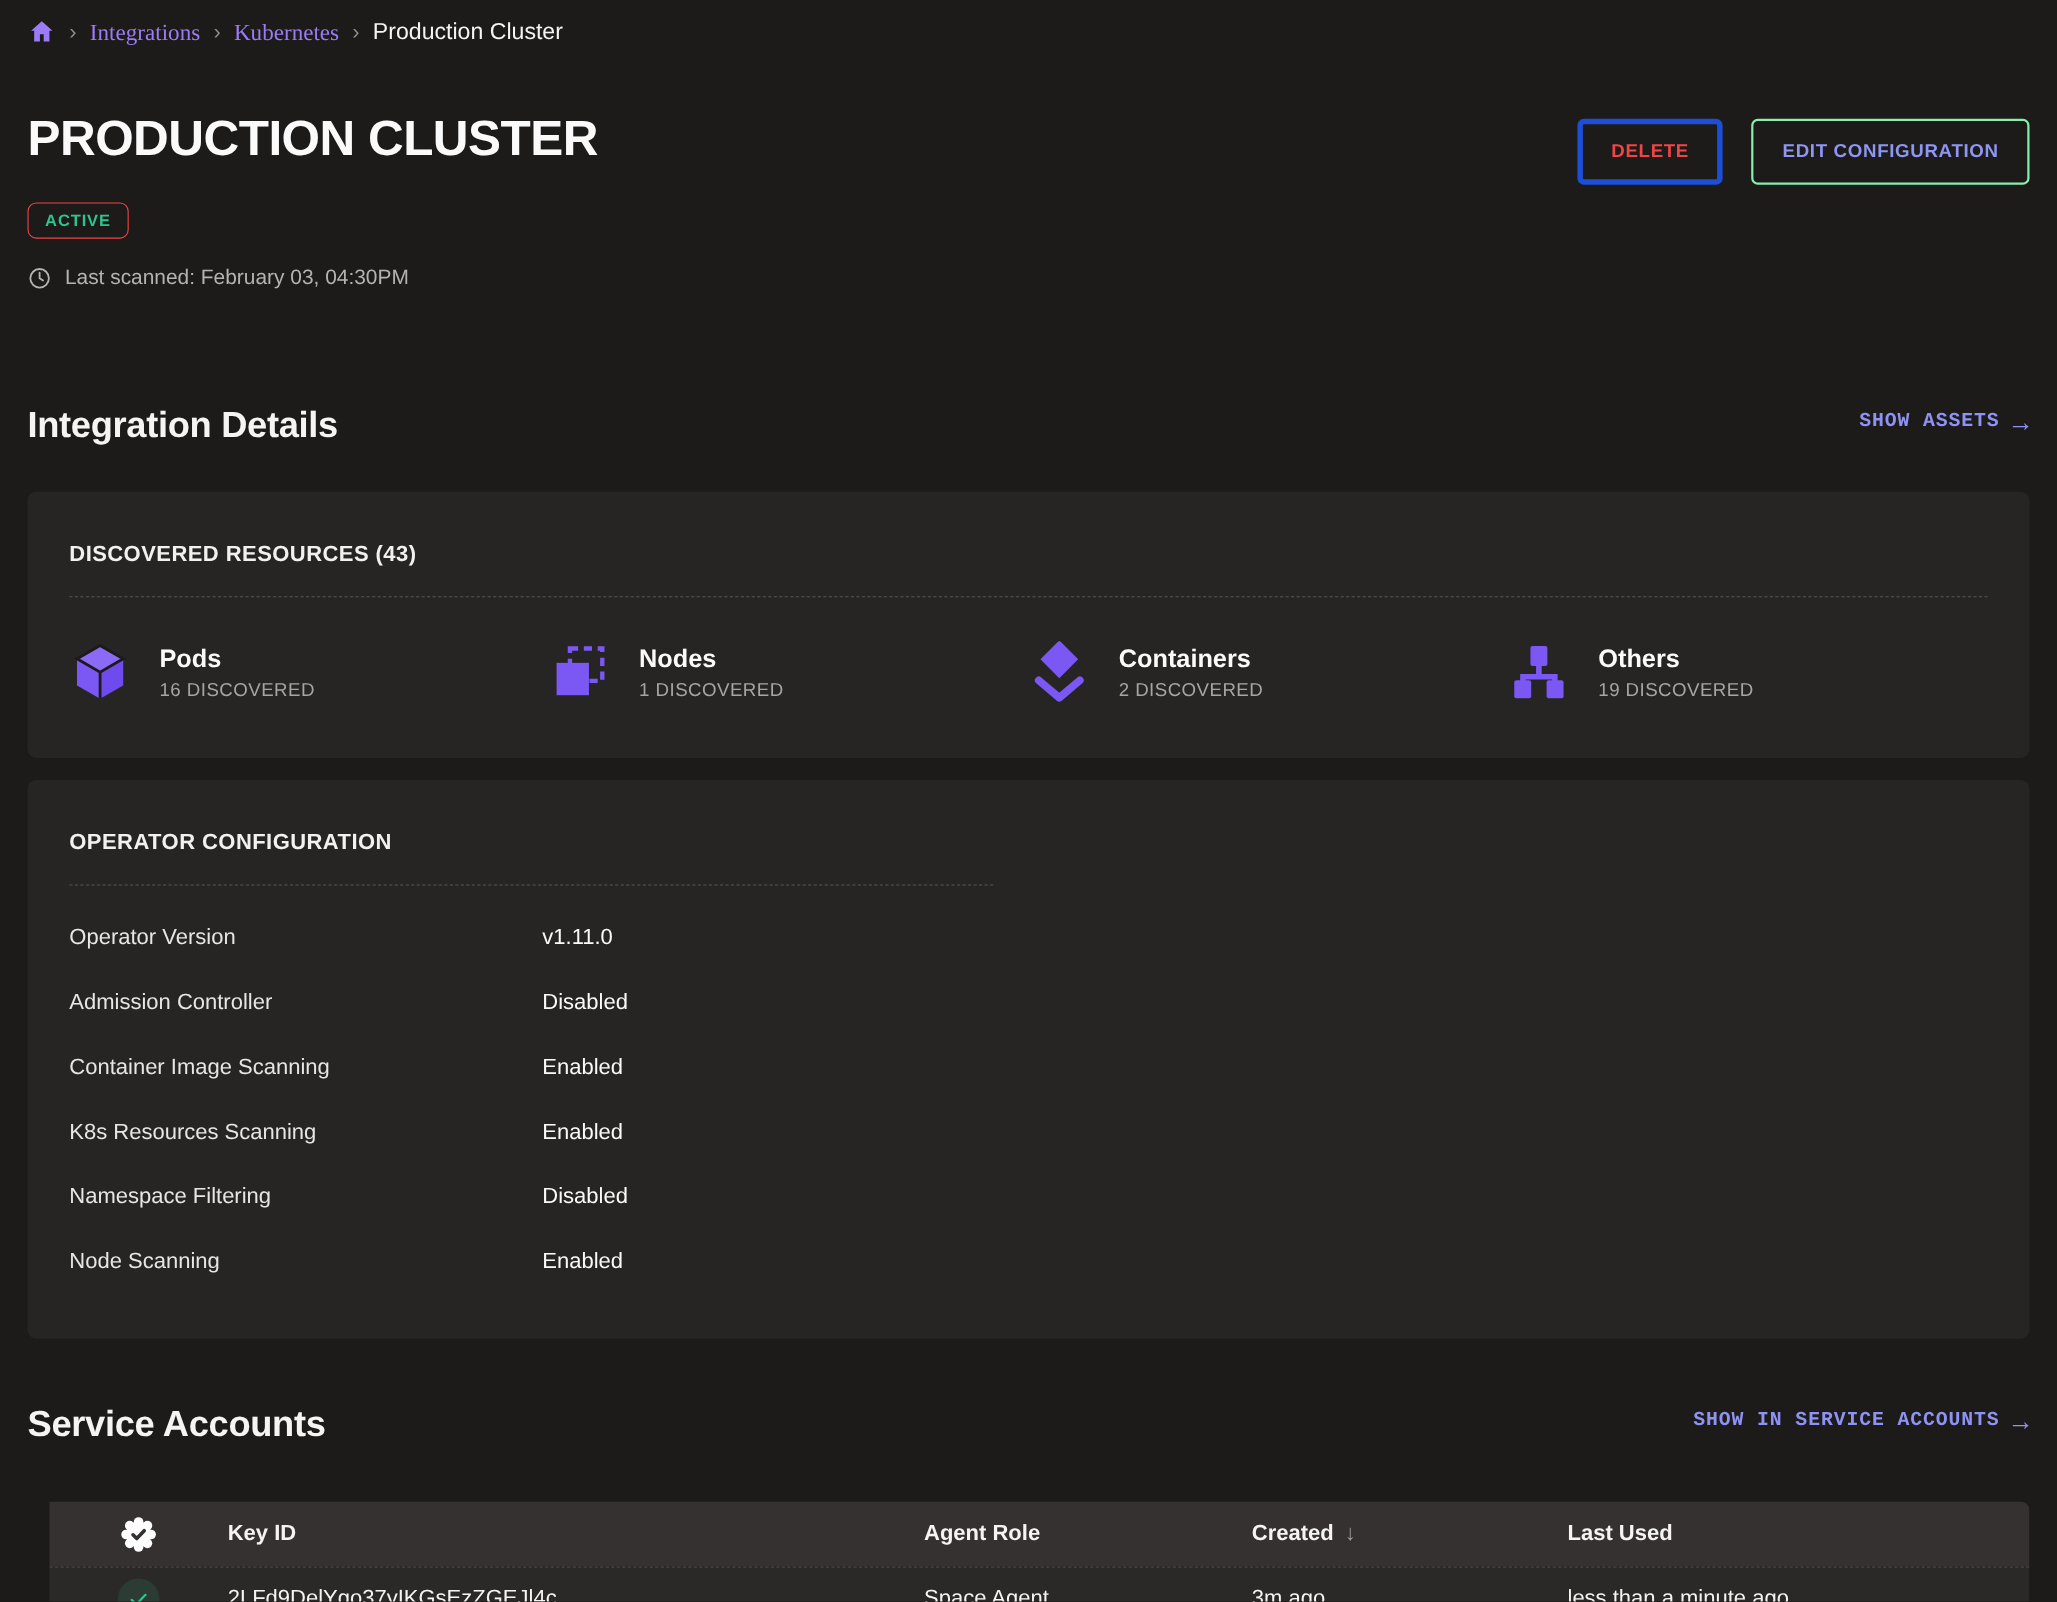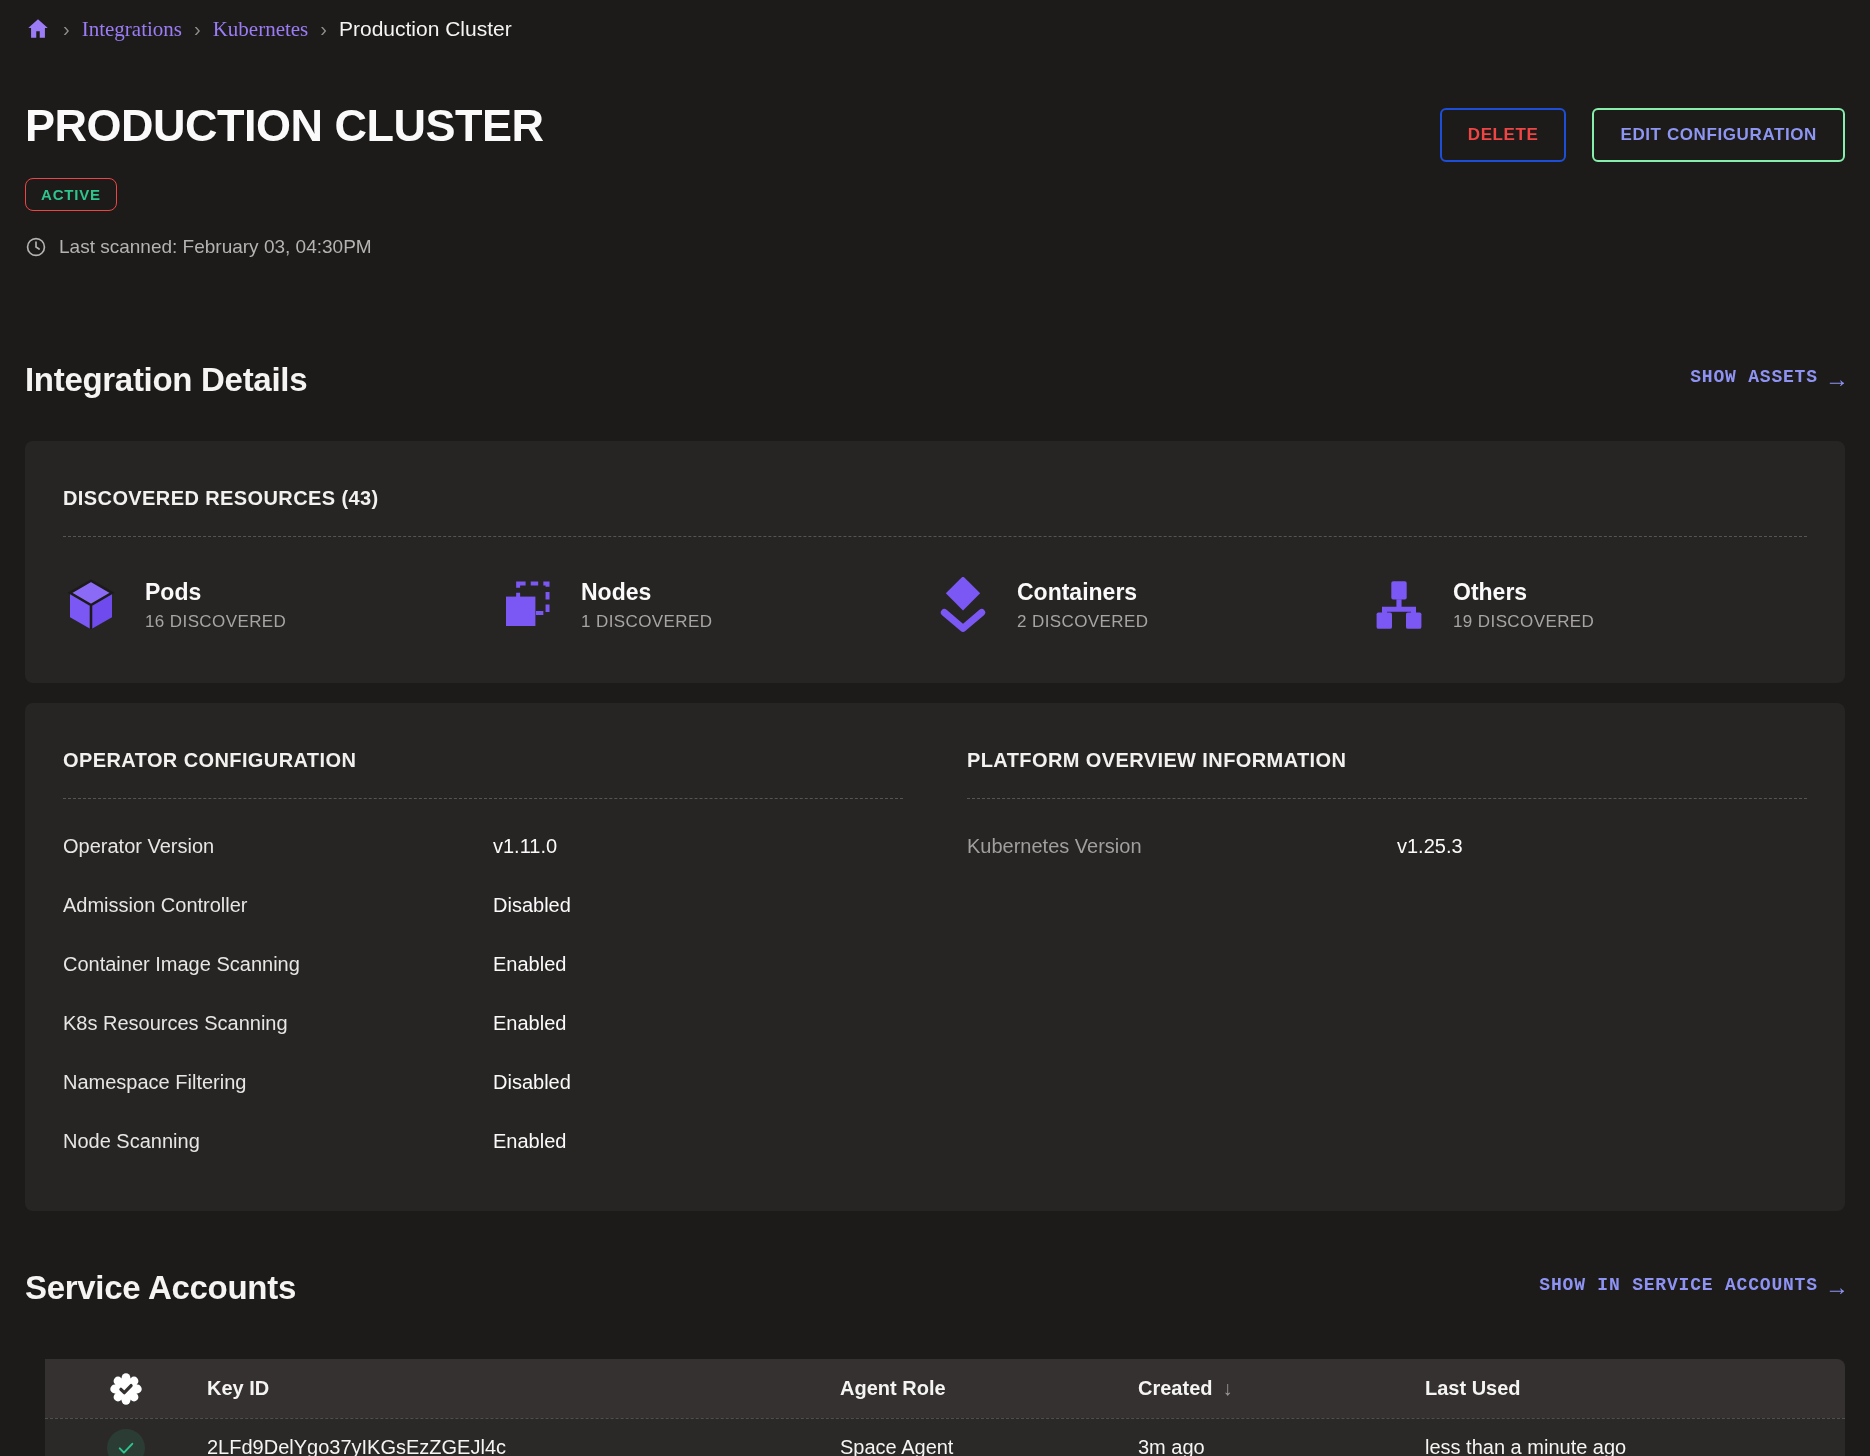--- a/index.html
+++ b/index.html
@@ -26,21 +26,21 @@
   .page-header { display:flex; justify-content:space-between; align-items:flex-start; margin-top:58px; }
   .page-title {
     font-size:45px; font-weight:bold; letter-spacing:-0.5px; color:#fbfafa;
   }
   .header-actions { display:flex; gap:26px; margin-top:8px; }
   .btn {
     background:transparent; border-radius:6px; font-size:17px; font-weight:bold;
     letter-spacing:0.6px; padding:15px 26px; cursor:pointer;
     font-family:"Liberation Sans", sans-serif;
   }
-  .btn-delete { color:#ef4545; border:2px solid #1d4ed8; }
+  .btn-delete { color:#ef4545; border:5px solid #1d4ed8; }
   .btn-edit { color:#8e96f3; border:2px solid #86efac; }
 
   .status-badge {
     display:inline-block; margin-top:16px;
     color:#2ec48d; border:1px solid #ef4444; border-radius:8px;
     font-size:15px; font-weight:bold; letter-spacing:0.8px;
     padding:7px 15px;
   }
 
   .last-scanned { display:flex; align-items:center; gap:12px; margin-top:25px; color:#b5b3b1; font-size:19px; }
@@ -231,28 +231,20 @@
         <span class="kv-label">K8s Resources Scanning</span>
         <span class="kv-value">Enabled</span>
       </div>
       <div class="kv-row">
         <span class="kv-label">Namespace Filtering</span>
         <span class="kv-value">Disabled</span>
       </div>
       <div class="kv-row">
         <span class="kv-label">Node Scanning</span>
         <span class="kv-value">Enabled</span>
-      </div>
-    </div>
-    <div>
-      <div class="card-title">PLATFORM OVERVIEW INFORMATION</div>
-      <hr class="card-divider">
-      <div class="kv-row">
-        <span class="kv-label dim">Kubernetes Version</span>
-        <span class="kv-value">v1.25.3</span>
       </div>
     </div>
   </section>
 
   <div class="section-header second">
     <h2 class="section-title">Service Accounts</h2>
     <a class="text-link">
       <span>SHOW IN SERVICE ACCOUNTS</span>
       <span class="arrow">→</span>
     </a>

